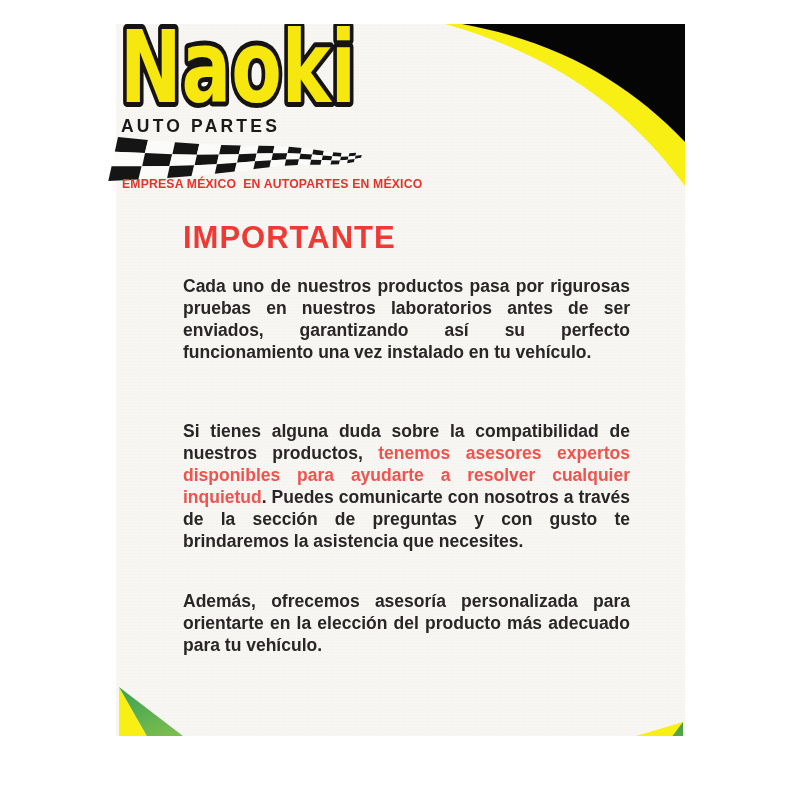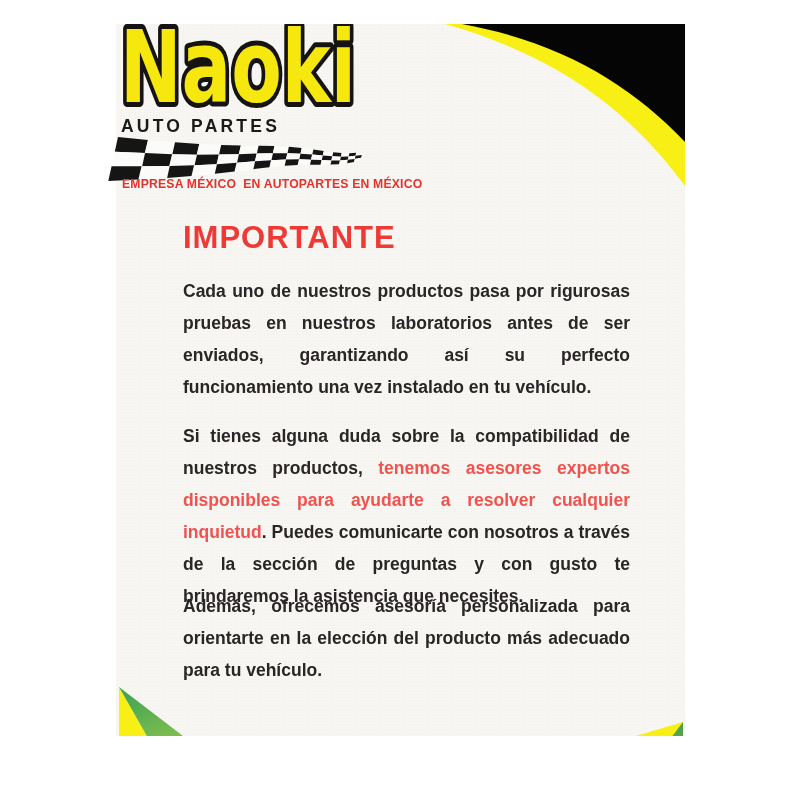--- a/index.html
+++ b/index.html
@@ -14,21 +14,21 @@
   .logo-svg{position:absolute;left:0;top:0;width:280px;height:100px;z-index:2;overflow:visible;}
   .brand-subtitle{position:absolute;left:5px;top:92px;z-index:2;
      font-size:17.5px;font-weight:bold;letter-spacing:3.2px;color:#1a1a1a;white-space:nowrap;}
   .flag-svg{position:absolute;left:0px;top:110px;width:260px;height:56px;z-index:2;overflow:visible;}
   .brand-tagline{position:absolute;left:6px;top:153px;z-index:2;
      font-size:12.2px;font-weight:bold;color:var(--tagline-red,#e5332b);
      letter-spacing:0.2px;white-space:pre;}
   .section-heading{position:absolute;left:67px;top:196px;z-index:2;margin:0;
      font-size:31px;font-weight:bold;letter-spacing:1px;color:var(--heading-red,#ee3a34);text-align:right;}
   .body-par{position:absolute;left:67px;width:447px;z-index:2;margin:0;
-     font-size:17.5px;line-height:32px;font-weight:bold;color:var(--body-black,#2a2627);
+     font-size:17.5px;line-height:22px;font-weight:bold;color:var(--body-black,#2a2627);
      text-align:justify;}
   .p1{top:251px;}
   .p2{top:396px;}
   .p3{top:566px;}
   .highlight{color:var(--highlight-red,#f0534e);}
 </style>
 </head>
 <body>
 
 <div class="canvas">

